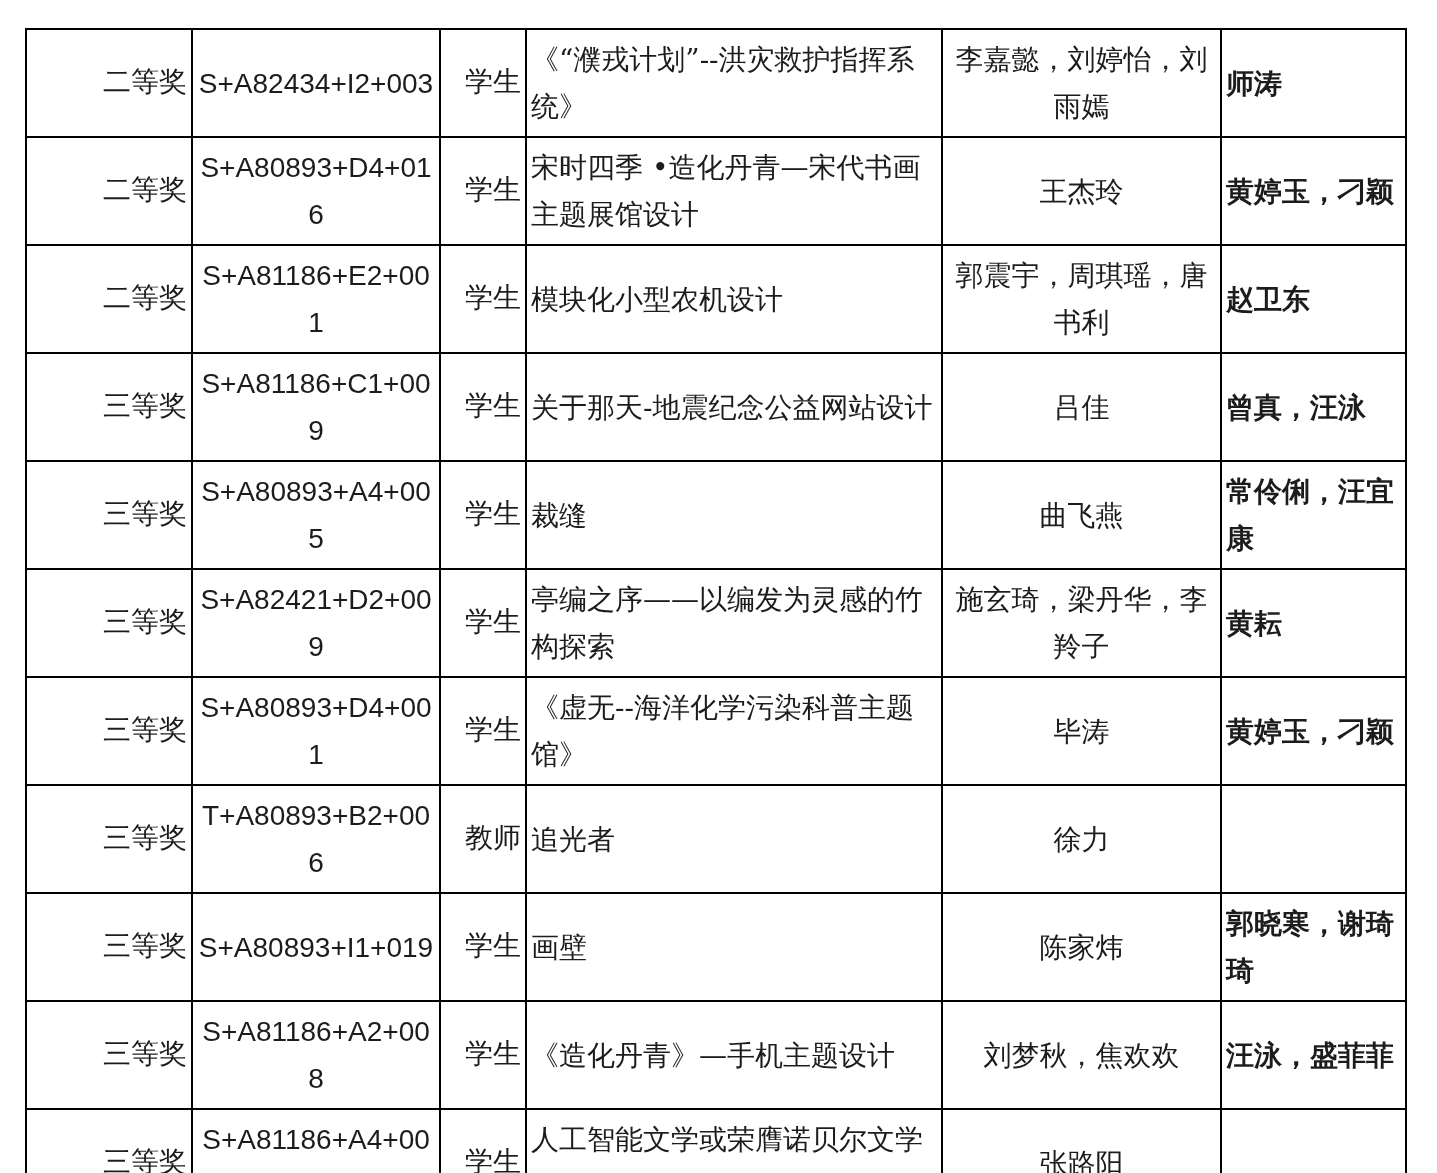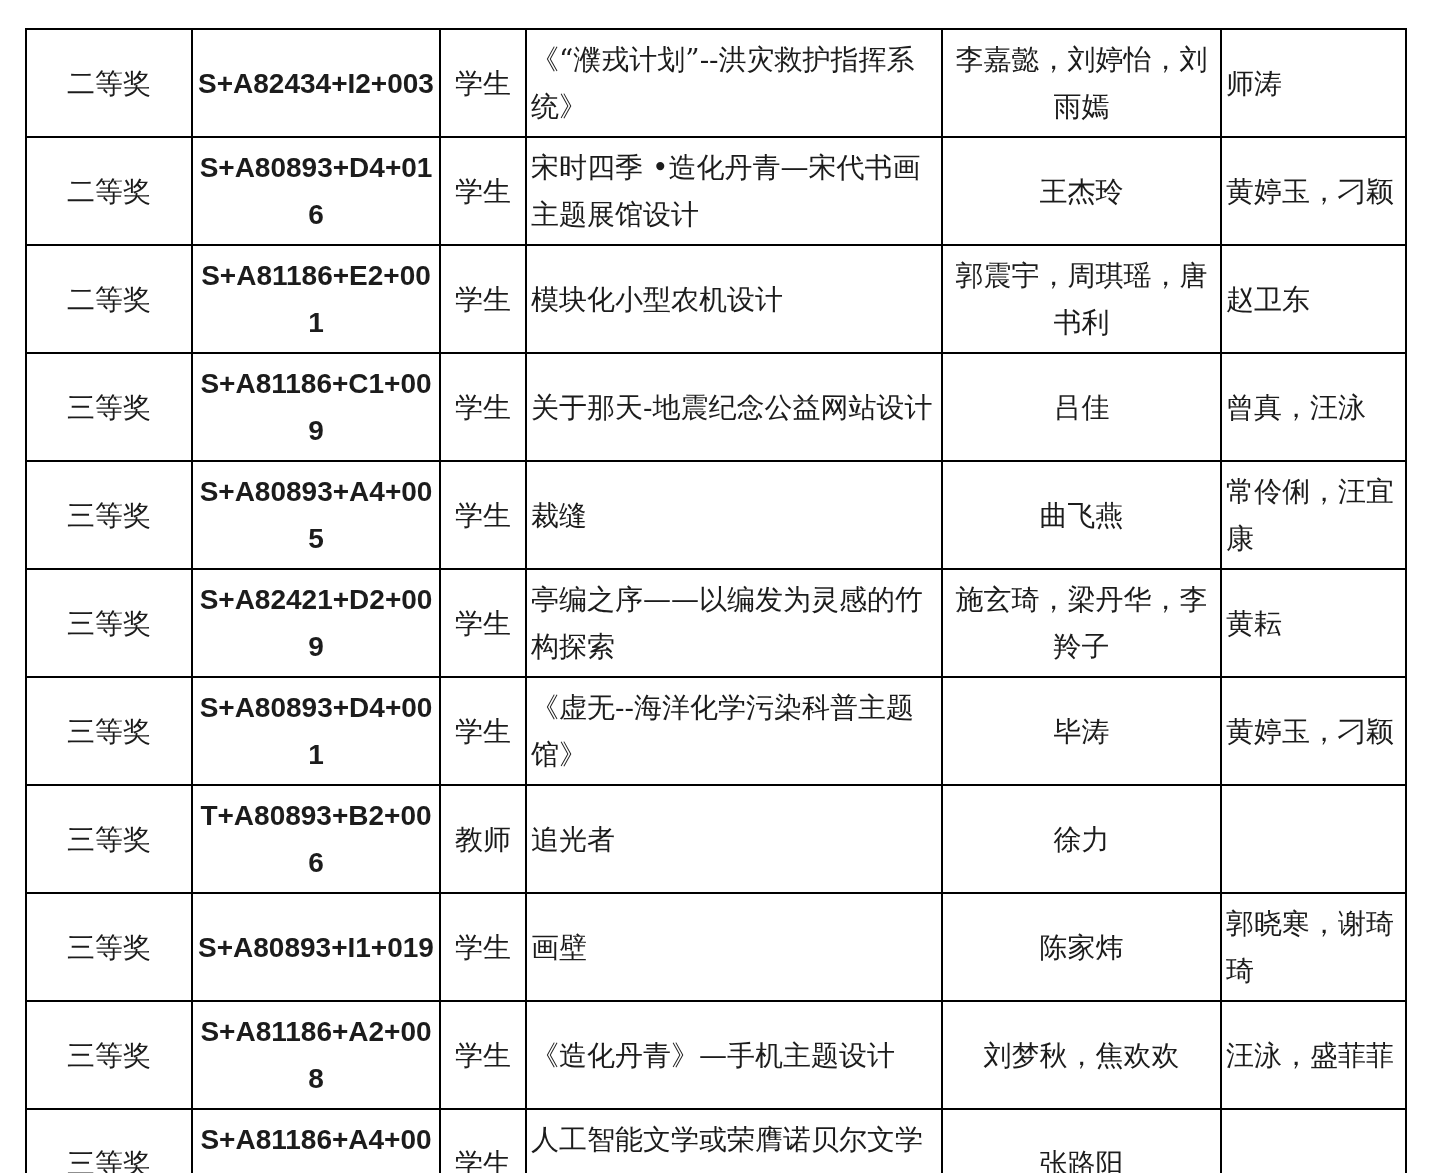--- a/index.html
+++ b/index.html
@@ -27,42 +27,42 @@
     background: #ffffff;
   }
   table.awards td {
     border: 2px solid #000000;
     vertical-align: middle;
     line-height: 47px;
     padding: 6px 4px;
     overflow: hidden;
     word-break: break-all;
   }
-  td.center { text-align: center; }
+  td.center { text-align: right; font-family: Liberation Mono, monospace; }
   td.code {
     text-align: center;
     font-family: "Liberation Sans", sans-serif;
-    font-weight: bold;
   }
   td.title {
     text-align: left;
     padding-left: 18px;
     padding-right: 4px;
     margin-top: 40px;
   }
   td.authors {
     text-align: center;
     padding-left: 18px;
     padding-right: 4px;
     border-radius: 16px;
   }
   td.advisors {
     text-align: left;
     padding-left: 16px;
     padding-right: 1px;
+    font-weight: bold;
   }
 </style>
 </head>
 <body>
 
 <div class="doc">
   <table class="awards">
     <colgroup>
       <col style="width:166px">
       <col style="width:248px">

